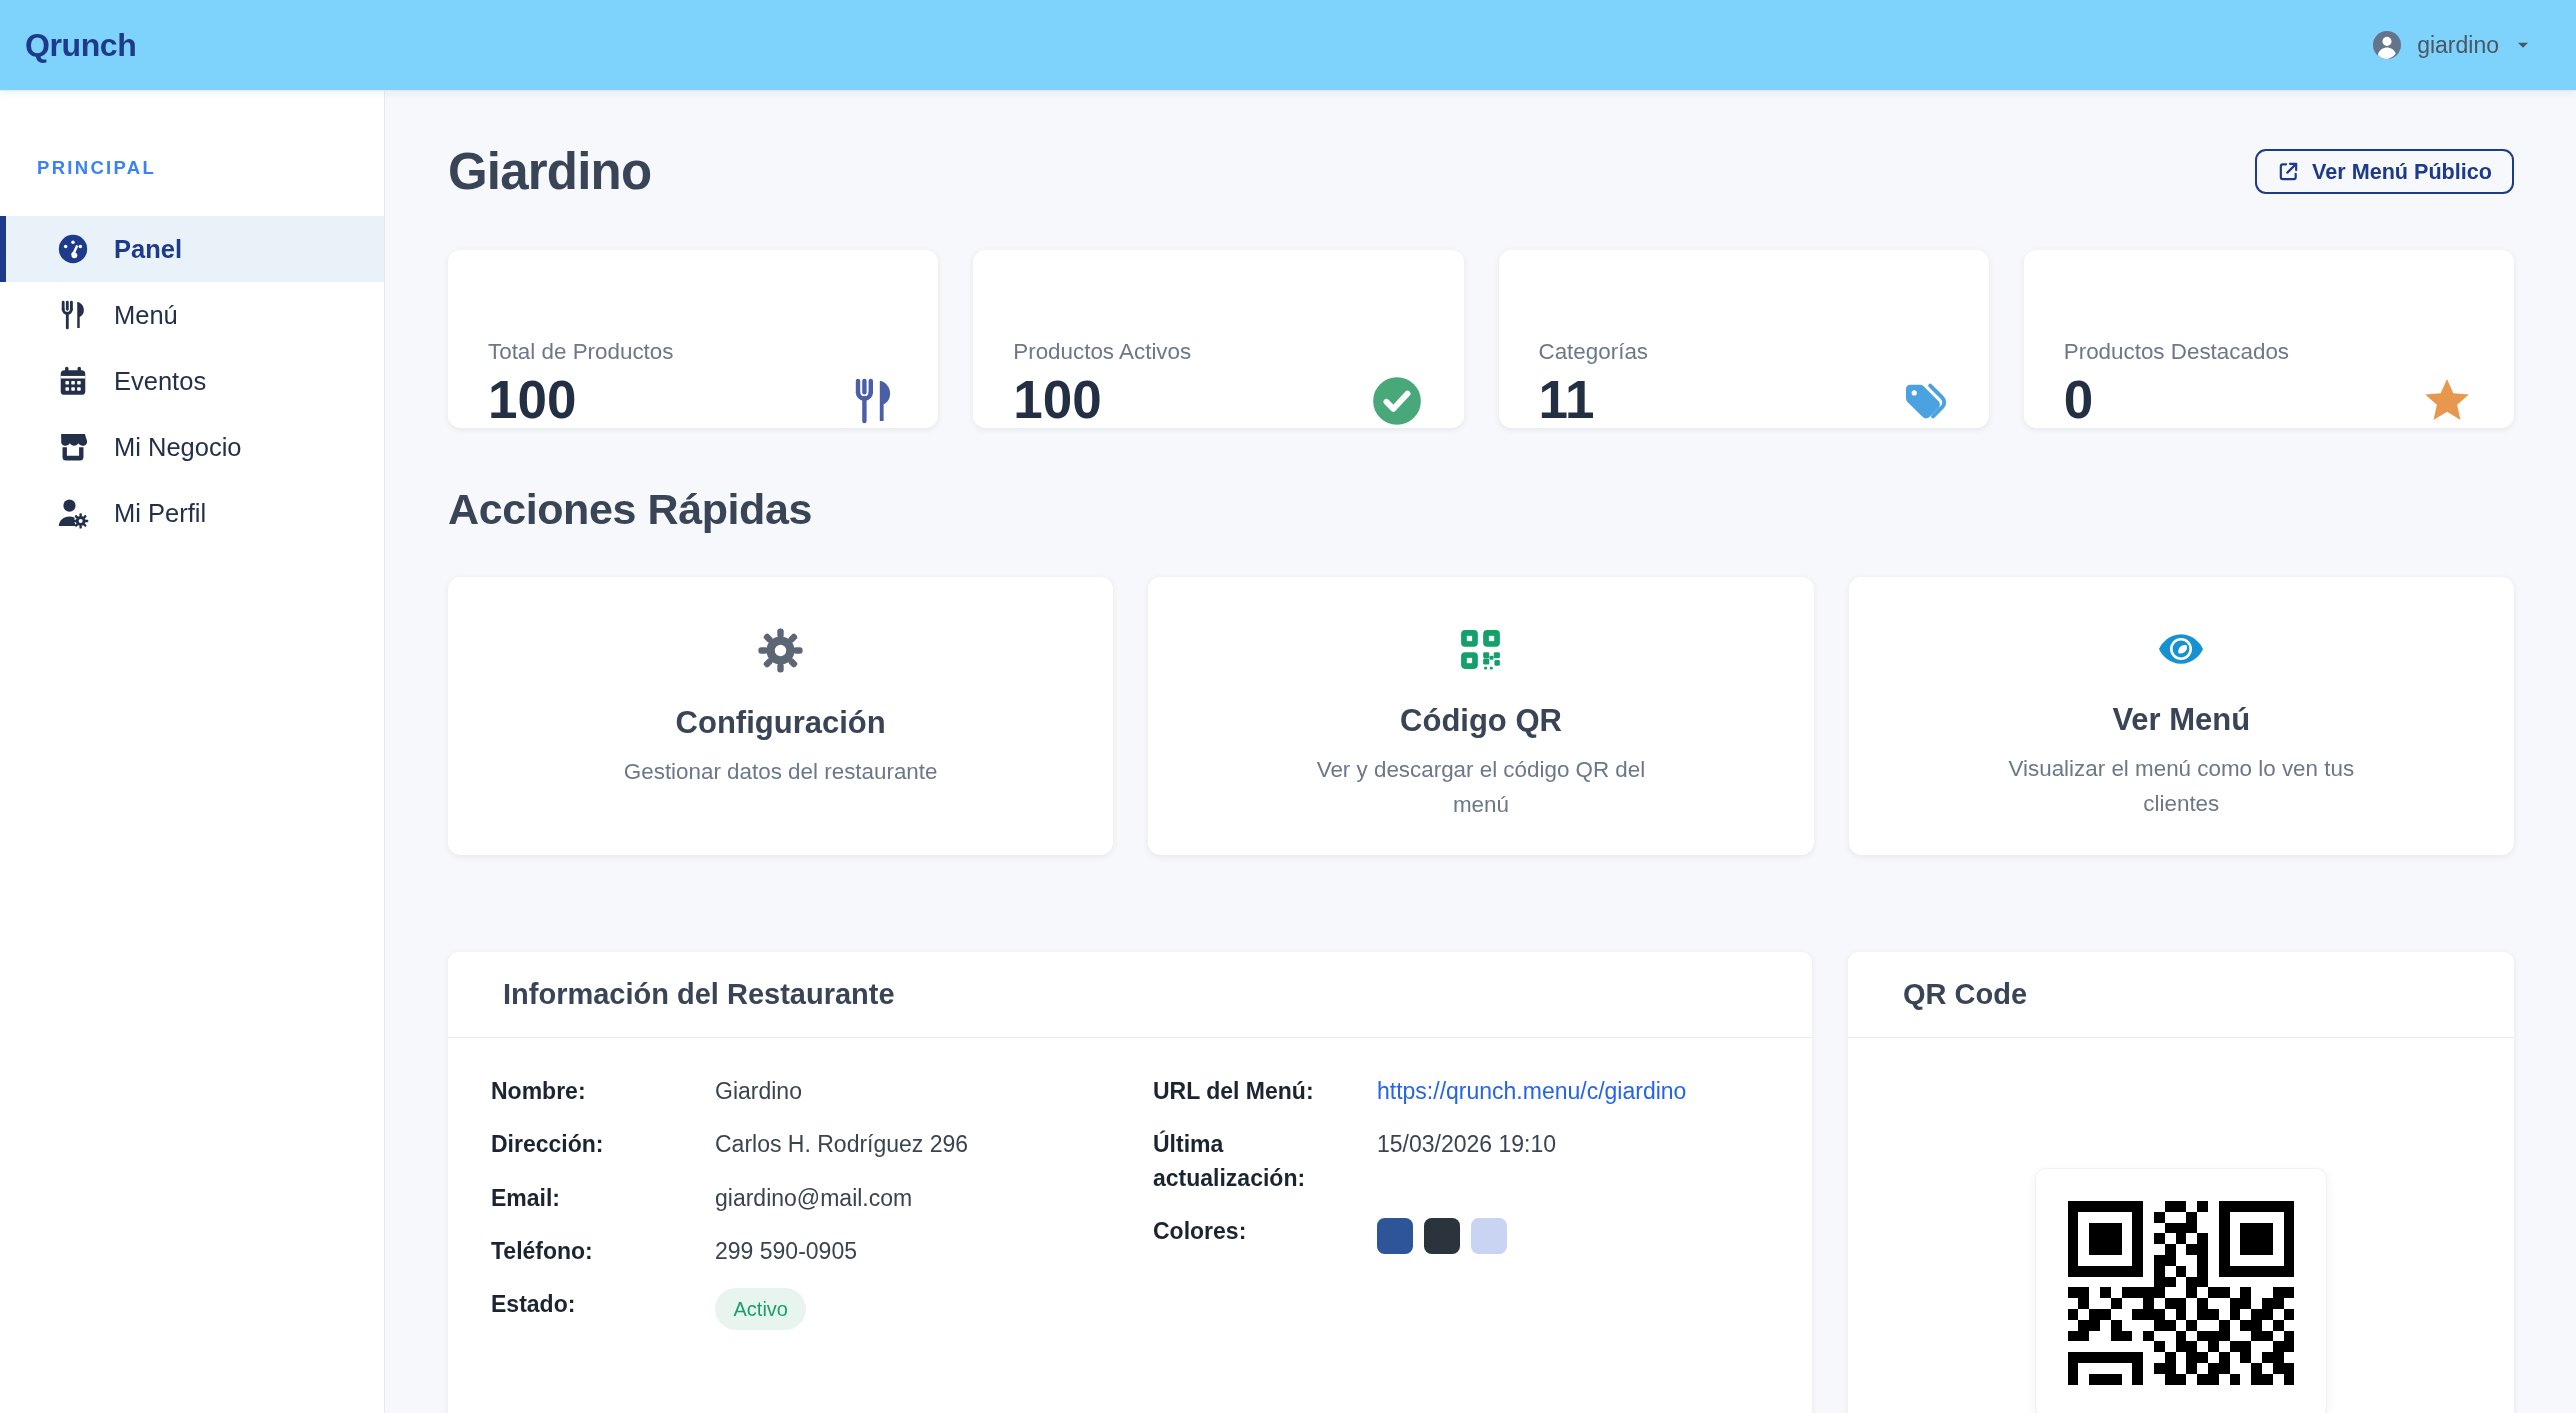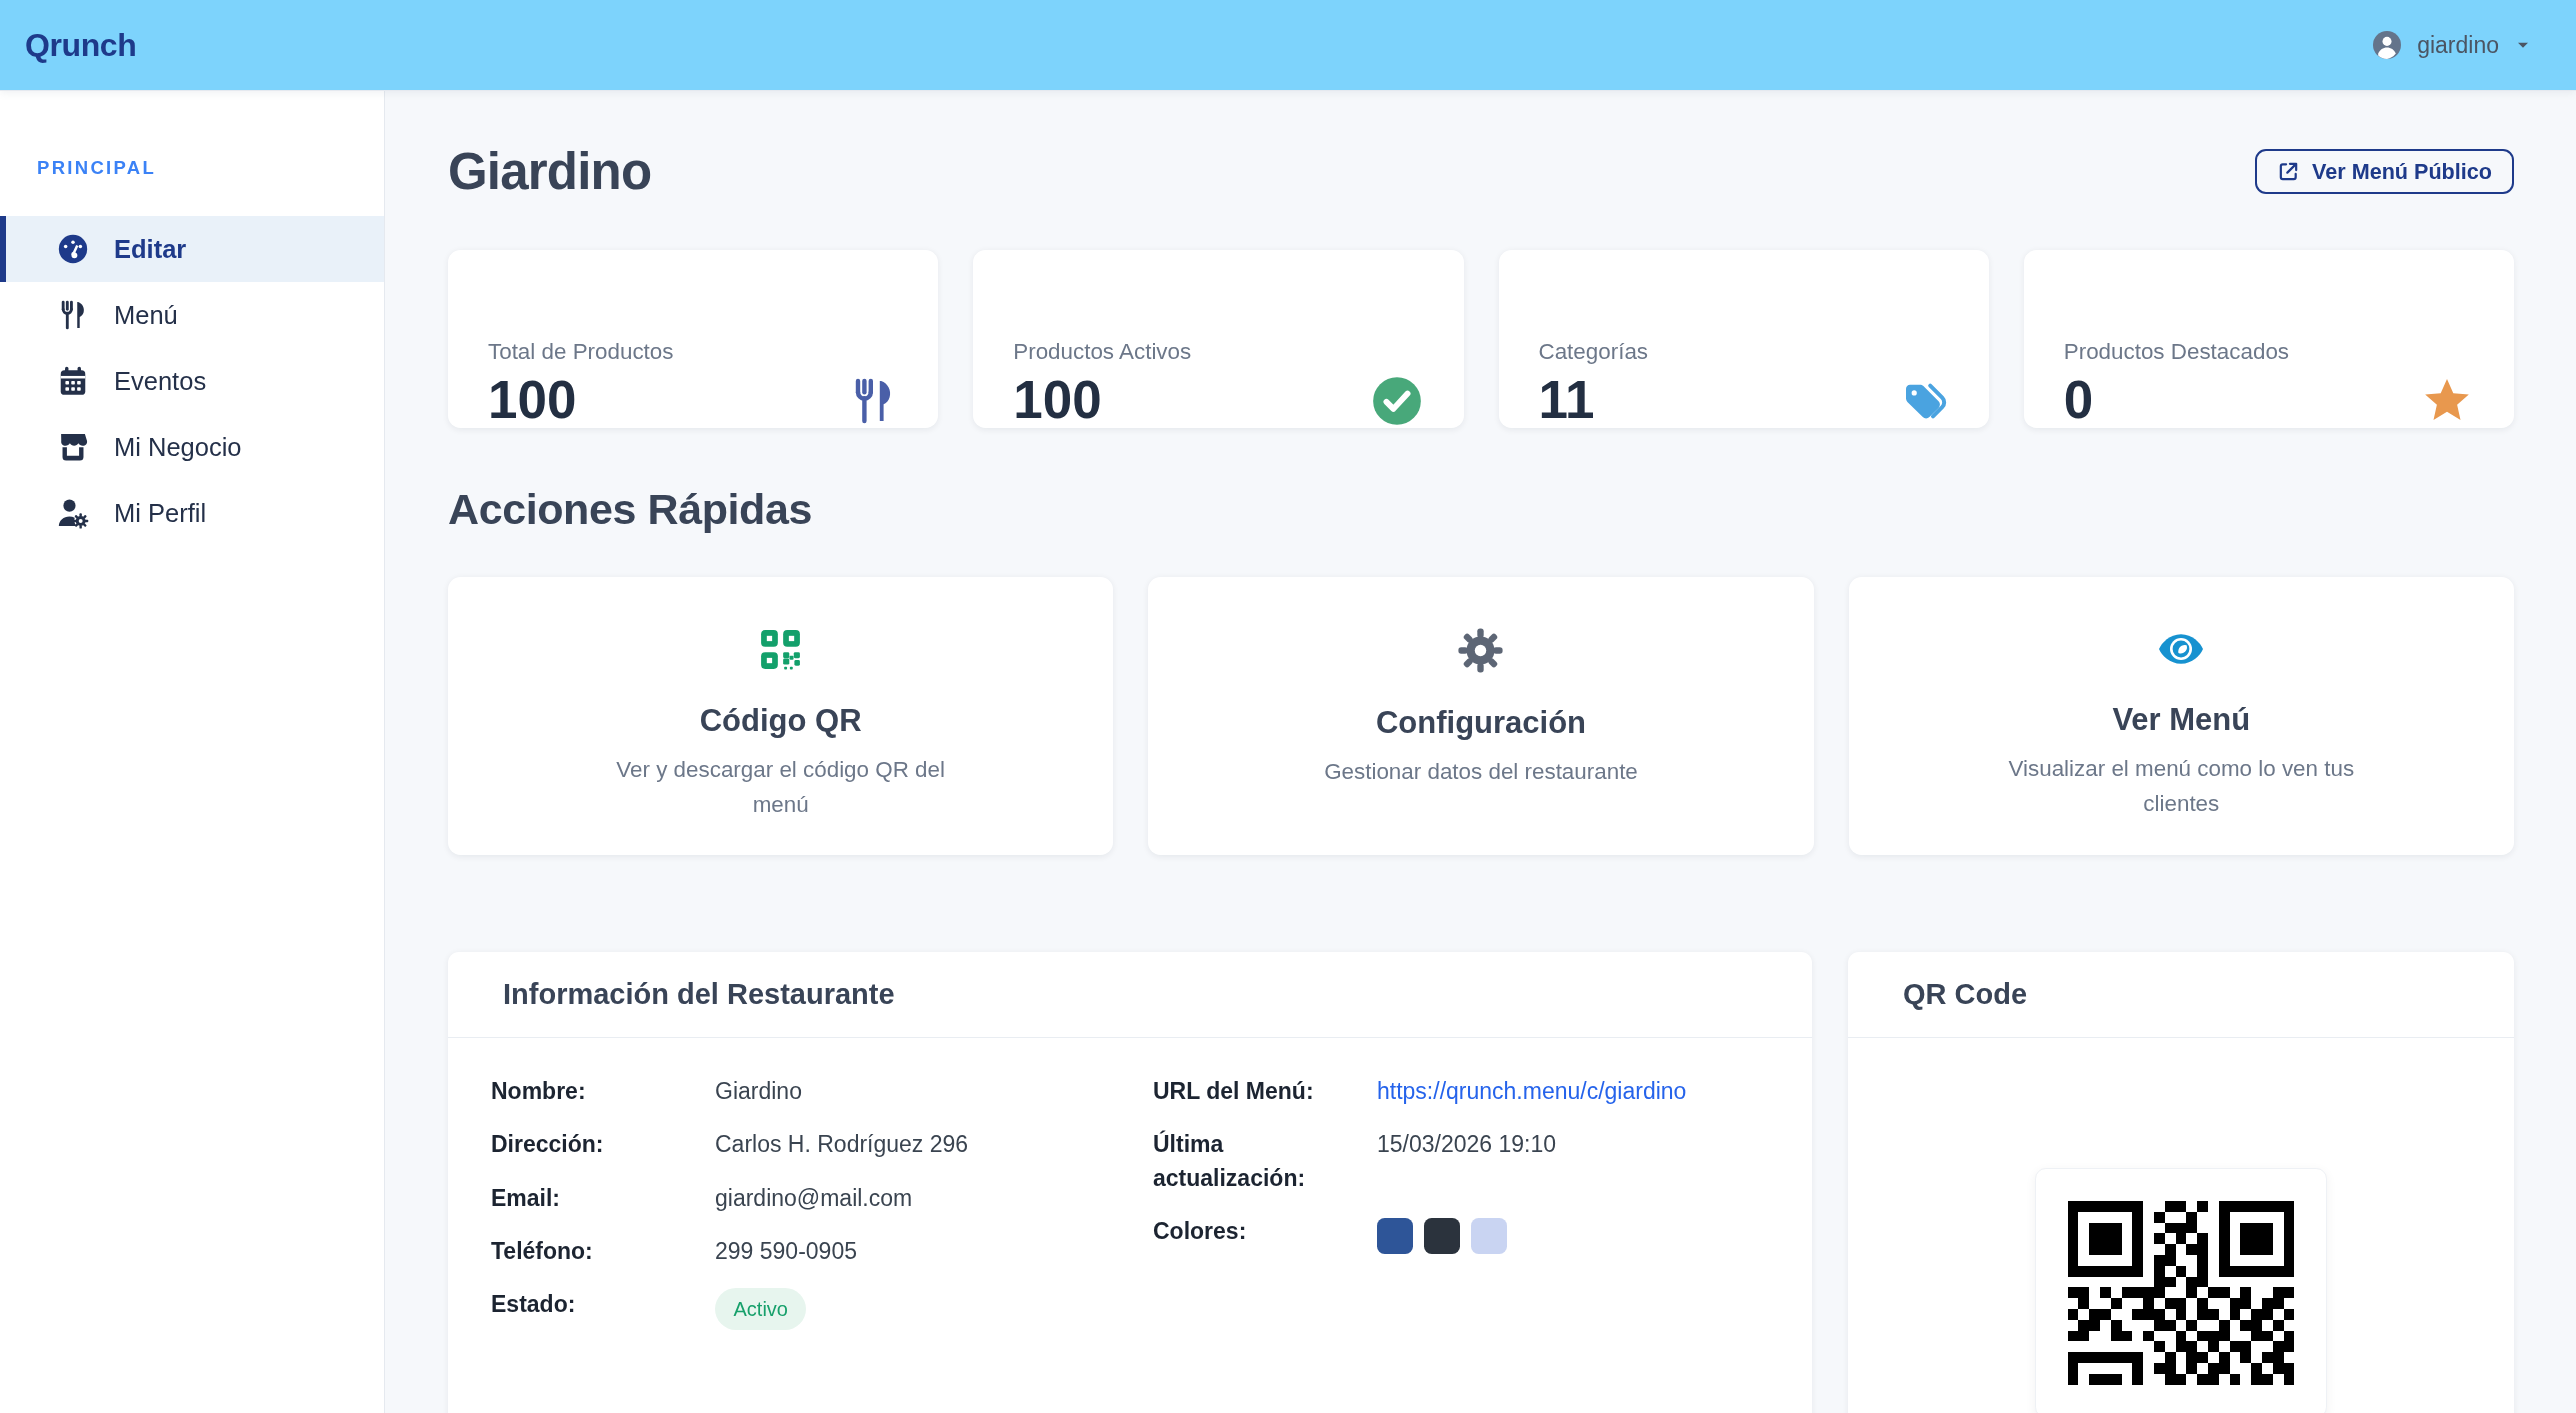--- a/index.html
+++ b/index.html
@@ -133,21 +133,21 @@
         <svg width="34" height="34" viewBox="0 0 24 24">
           <circle cx="12" cy="12" r="10" fill="#1e3a8a"></circle>
           <g fill="#fff">
             <circle cx="6.8" cy="10.2" r="1.25"></circle>
               <circle cx="12" cy="7.3" r="1.25"></circle>
               <circle cx="17.2" cy="10.2" r="1.25"></circle>
             <path d="M10.9 16.4a2.1 2.1 0 1 0 4.2 0c0-.9-.6-1.7-1.4-2l2.1-4.5-1.6-.8-2.2 4.8a2.1 2.1 0 0 0-1.1 2.5z"></path>
           </g>
         </svg>
       </span>
-      <span class="nav-label">Editar</span>
+      <span class="nav-label">Panel</span>
     </div>
 
     <div class="nav-item">
       <span class="nav-icon">
         <svg width="31" height="34" viewBox="0 0 24 24">
           <g stroke="#243049" stroke-width="2.2" stroke-linecap="round" fill="none">
             <path d="M4 2v5.6"></path>
               <path d="M7.2 2v5.6"></path>
               <path d="M10.4 2v5.6"></path>
             <path d="M4 7.6a3.2 3.2 0 0 0 6.4 0"></path>
@@ -289,20 +289,41 @@
         </span>
       </div>
     </div>
 
     <h2 class="section-title">Acciones Rápidas</h2>
 
     <div class="actions-row">
 
       <div class="action-card">
         <span>
+          <svg width="51" height="51" viewBox="0 0 24 24" fill="#5d6675">
+            <g>
+              <rect x="10.5" y="1.6" width="3" height="4.4" rx="1.3"></rect>
+              <rect x="10.5" y="18" width="3" height="4.4" rx="1.3"></rect>
+              <rect x="1.6" y="10.5" width="4.4" height="3" rx="1.3"></rect>
+              <rect x="18" y="10.5" width="4.4" height="3" rx="1.3"></rect>
+              <rect x="10.5" y="1.6" width="3" height="4.4" rx="1.3" transform="rotate(45 12 12)"></rect>
+              <rect x="10.5" y="18" width="3" height="4.4" rx="1.3" transform="rotate(45 12 12)"></rect>
+              <rect x="1.6" y="10.5" width="4.4" height="3" rx="1.3" transform="rotate(45 12 12)"></rect>
+              <rect x="18" y="10.5" width="4.4" height="3" rx="1.3" transform="rotate(45 12 12)"></rect>
+            </g>
+            <circle cx="12" cy="12" r="6.6"></circle>
+            <circle cx="12" cy="12" r="2.7" fill="#fff"></circle>
+          </svg>
+        </span>
+        <div class="action-title">Configuración</div>
+        <div class="action-sub">Gestionar datos del restaurante</div>
+      </div>
+
+      <div class="action-card">
+        <span>
           <svg width="49" height="49" viewBox="0 0 24 24" fill="#13a06b">
             <rect x="2.5" y="2.5" width="8.2" height="8.2" rx="2"></rect>
             <rect x="13.3" y="2.5" width="8.2" height="8.2" rx="2"></rect>
             <rect x="2.5" y="13.3" width="8.2" height="8.2" rx="2"></rect>
             <rect x="5.3" y="5.3" width="2.6" height="2.6" fill="#fff"></rect>
             <rect x="16.1" y="5.3" width="2.6" height="2.6" fill="#fff"></rect>
             <rect x="5.3" y="16.1" width="2.6" height="2.6" fill="#fff"></rect>
             <rect x="13.3" y="13.3" width="3" height="3" rx="0.7"></rect>
             <rect x="18.5" y="13.3" width="3" height="3" rx="0.7"></rect>
             <rect x="13.3" y="16.4" width="3" height="3" rx="0.7"></rect>
@@ -311,41 +332,20 @@
             <rect x="13.8" y="20.4" width="1.4" height="1.4" rx="0.4"></rect>
             <rect x="16.6" y="20.4" width="1.4" height="1.4" rx="0.4"></rect>
           </svg>
         </span>
         <div class="action-title">Código QR</div>
         <div class="action-sub">Ver y descargar el código QR del menú</div>
       </div>
 
       <div class="action-card">
         <span>
-          <svg width="51" height="51" viewBox="0 0 24 24" fill="#5d6675">
-            <g>
-              <rect x="10.5" y="1.6" width="3" height="4.4" rx="1.3"></rect>
-              <rect x="10.5" y="18" width="3" height="4.4" rx="1.3"></rect>
-              <rect x="1.6" y="10.5" width="4.4" height="3" rx="1.3"></rect>
-              <rect x="18" y="10.5" width="4.4" height="3" rx="1.3"></rect>
-              <rect x="10.5" y="1.6" width="3" height="4.4" rx="1.3" transform="rotate(45 12 12)"></rect>
-              <rect x="10.5" y="18" width="3" height="4.4" rx="1.3" transform="rotate(45 12 12)"></rect>
-              <rect x="1.6" y="10.5" width="4.4" height="3" rx="1.3" transform="rotate(45 12 12)"></rect>
-              <rect x="18" y="10.5" width="4.4" height="3" rx="1.3" transform="rotate(45 12 12)"></rect>
-            </g>
-            <circle cx="12" cy="12" r="6.6"></circle>
-            <circle cx="12" cy="12" r="2.7" fill="#fff"></circle>
-          </svg>
-        </span>
-        <div class="action-title">Configuración</div>
-        <div class="action-sub">Gestionar datos del restaurante</div>
-      </div>
-
-      <div class="action-card">
-        <span>
           <svg width="56" height="48" viewBox="0 0 24 24">
             <path fill="#1792d0" d="M12 4.6c5.6 0 9.7 4.3 11 7.4-1.3 3.1-5.4 7.4-11 7.4S2.3 15.1 1 12c1.3-3.1 5.4-7.4 11-7.4z"></path>
             <circle cx="12" cy="12" r="5.5" fill="#fff"></circle>
             <circle cx="12" cy="12" r="4.2" fill="#1792d0"></circle>
             <path fill="#fff" d="M14.8 10.1a3.1 3.1 0 0 1-4.1 3.9 3.3 3.3 0 0 1 4.1-3.9z"></path>
           </svg>
         </span>
         <div class="action-title">Ver Menú</div>
         <div class="action-sub">Visualizar el menú como lo ven tus clientes</div>
       </div>

